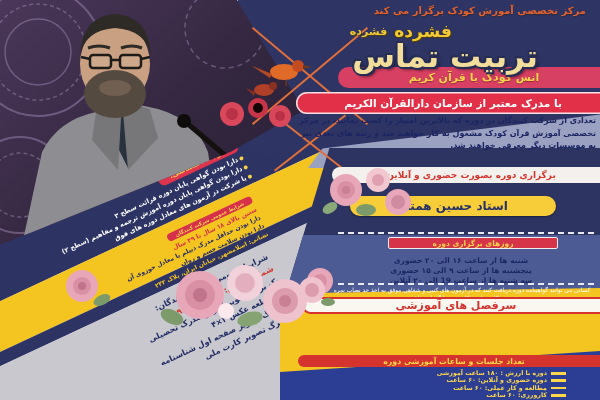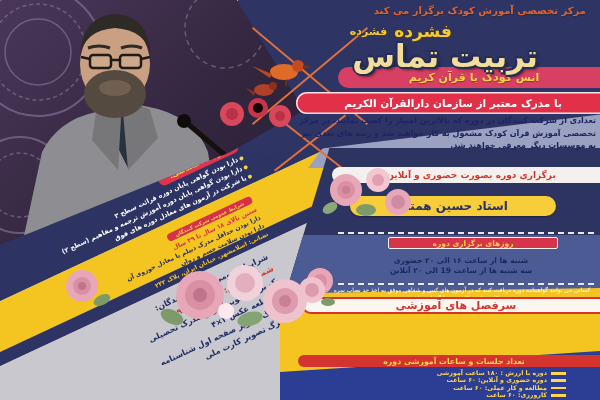--- a/index.html
+++ b/index.html
@@ -219,20 +219,21 @@
 
   <div class="mid-panel">
     <div class="days-bg"></div>
   </div>
   <div class="band-format">برگزاری دوره بصورت حضوری و آنلاین</div>
   <div class="pill-instructor">استاد حسین همتی</div>
   <div class="dash1"></div>
   <div class="pill-days">روزهای برگزاری دوره</div>
   <div class="days-list">
     <div>شنبه ها از ساعت ۱۶ الی ۲۰ حضوری</div>
+    <div>پنجشنبه ها از ساعت ۹ الی ۱۵ حضوری</div>
     <div>سه شنبه ها از ساعت 19 الی ۲۰ آنلاین</div>
   </div>
   <div class="dash2"></div>
   <div class="note-text">کسانی می توانند گواهینامه دوره دریافت کنند که در آزمون های کتبی و شفاهی موفق به اخذ حد نصاب نمره شوند و کار عملی و کارورزی را گذرانده باشند.</div>
 
   <div class="syl-panel"></div>
   <div class="band-syl">سرفصل های آموزشی</div>
 
   <div class="hours-panel"></div>
   <div class="band-hours">تعداد جلسات و ساعات آموزشی دوره</div>

